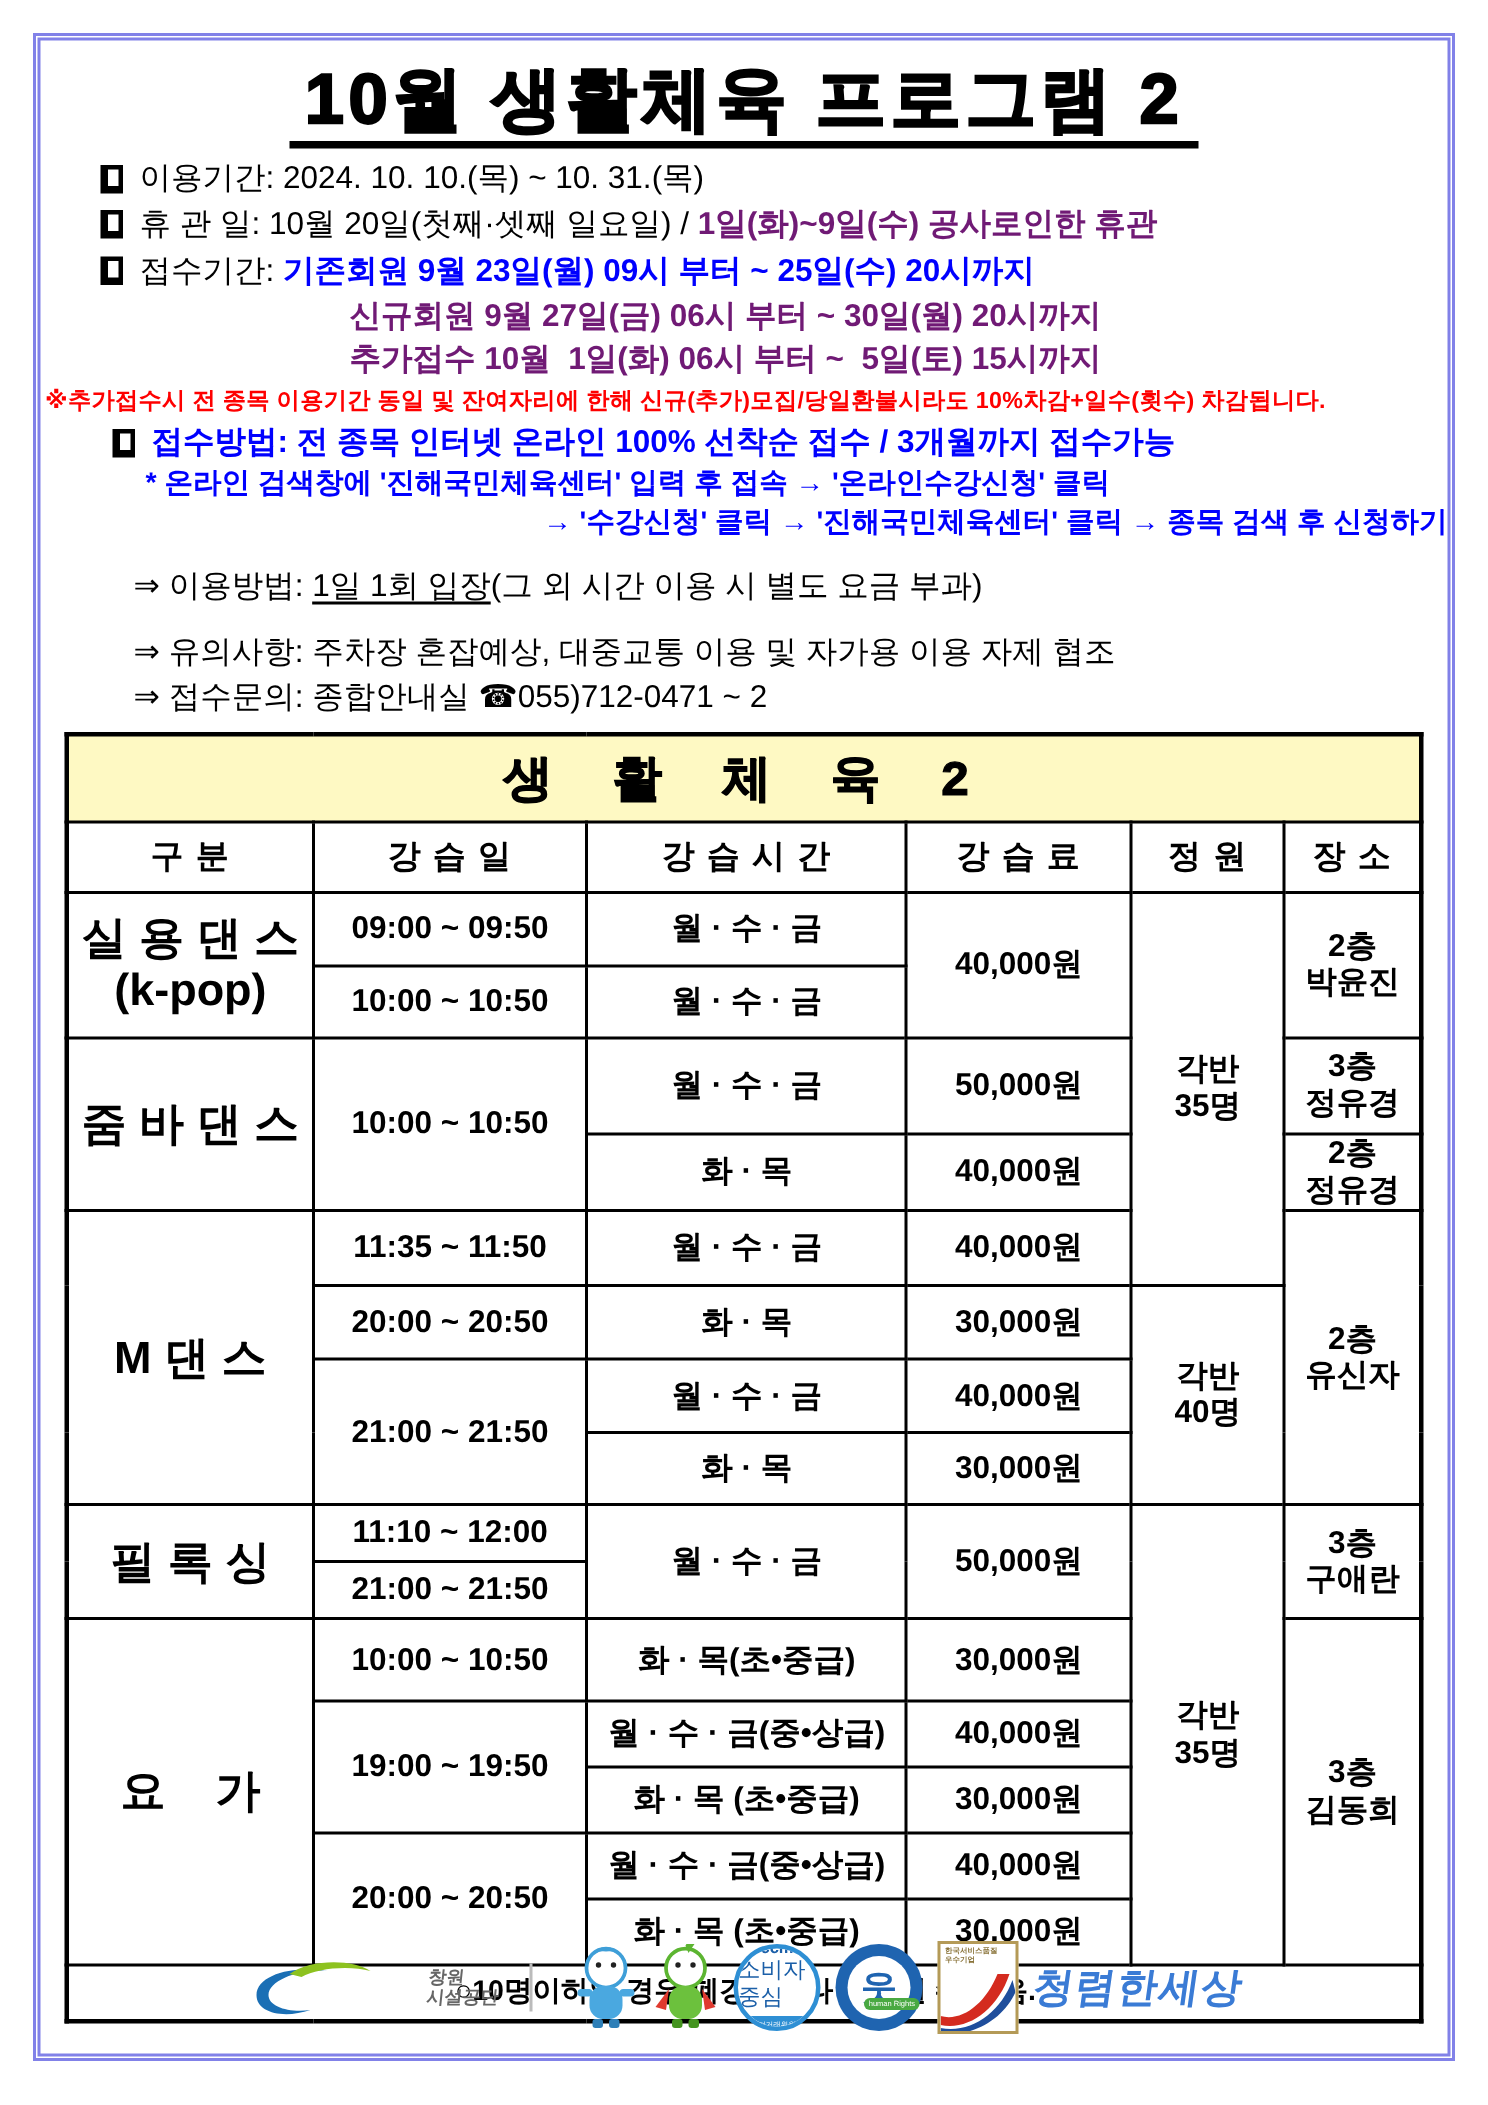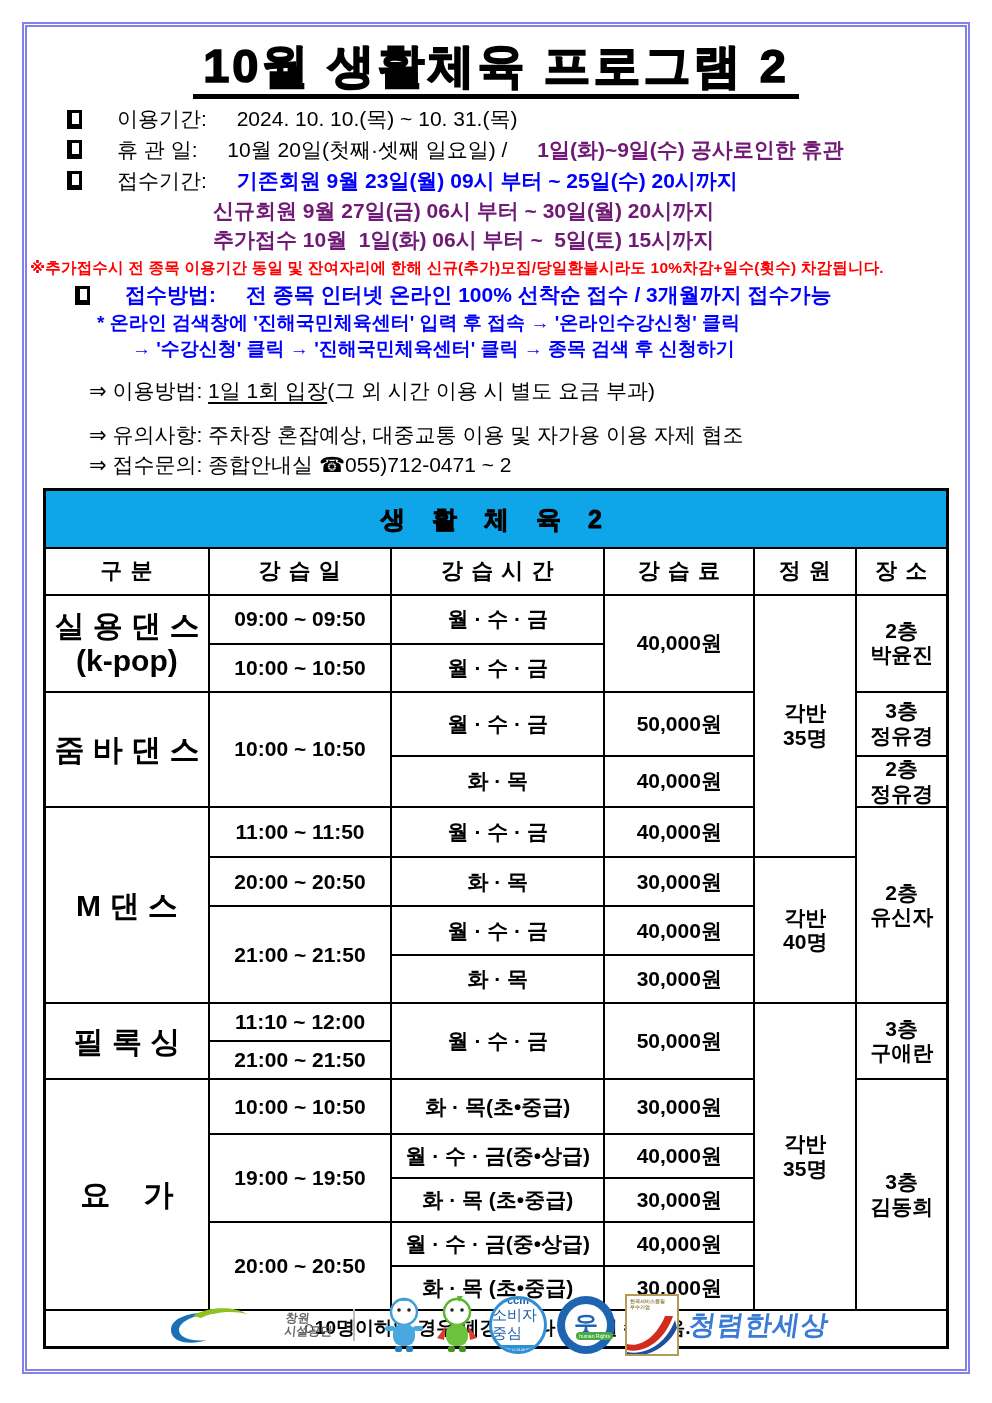--- a/index.html
+++ b/index.html
@@ -19,47 +19,47 @@
     border-bottom:5px solid #000; padding:0 10px 4px 10px; line-height:1.05;
   }
 
   
   .info { margin-top:6px; font-size:21px; color:#000; line-height:1.32; }
   .iline { display:flex; align-items:center; padding-left:40px; margin-top:3px; }
   .chk {
     display:inline-block; width:15px; height:19px; border:3px solid #000;
     border-left-width:5px; border-bottom-width:5px; margin-right:11px; flex:0 0 auto;
   }
-  .lbl { white-space:pre;margin-left:24px; }
+  .lbl { white-space:pre; }
   .blue { color:#0000fe; font-weight:700; }
   .red  { color:#701a75; font-weight:700; }
-  .cont { padding-left:186px; margin-top:2px; white-space:pre; }
+  .cont { padding-left:186px; margin-top:2px; white-space:pre;margin-left:20px; }
   .warn {
     color:#fe0000; font-weight:700; font-size:15.5px; margin-top:4px;
     padding-left:3px; letter-spacing:0.2px; white-space:nowrap;
   }
   .method-line { padding-left:48px; margin-top:3px; }
   .step1 { padding-left:70px; font-size:19px; margin-top:1px; }
-  .step2 { padding-left:105px; font-size:19px; margin-top:1px; }
+  .step2 { padding-left:105px; font-size:19px; margin-top:1px;text-align:right; }
   .arrow-line { padding-left:62px; margin-top:16px; white-space:pre; }
   .arrow-line .und { text-decoration:underline; text-underline-offset:4px; text-decoration-thickness:2px; }
   .contact-gap { margin-top:2px; }
 
   
   table.program {
     border-collapse:collapse; margin:10px auto 0 16px; width:906px;
     table-layout:fixed; border:3px solid #000;
   }
   table.program col.c1{width:18.2%} table.program col.c2{width:20.2%}
   table.program col.c3{width:23.6%} table.program col.c4{width:16.6%}
   table.program col.c5{width:11.3%} table.program col.c6{width:10.1%}
   table.program td, table.program th { border:2px solid #000; text-align:center; vertical-align:middle; color:#000; }
   .banner {
-    background:#0ea5e9; font-size:25px; font-weight:900; letter-spacing:10px;
-    height:58px; -webkit-text-stroke:0.8px #000;
+    background:#fef9c3; font-size:33px; font-weight:900; letter-spacing:10px;
+    height:58px;font-family:Liberation Mono, monospace; -webkit-text-stroke:0.8px #000;
   }
   .hdr th { font-size:22px; font-weight:800; height:47px; letter-spacing:1px; white-space:pre; }
   tbody td { font-size:21px; font-weight:700; line-height:1.18; white-space:pre; }
   tbody td.cat { font-size:30px; }
   tbody tr:nth-child(1) td{height:49px} tbody tr:nth-child(2) td{height:48px}
   tbody tr:nth-child(3) td{height:64px} tbody tr:nth-child(4) td{height:48px}
   tbody tr:nth-child(5) td{height:50px} tbody tr:nth-child(6) td{height:49px}
   tbody tr:nth-child(7) td{height:49px} tbody tr:nth-child(8) td{height:48px}
   tbody tr:nth-child(9) td{height:38px} tbody tr:nth-child(10) td{height:38px}
   tbody tr:nth-child(11) td{height:55px} tbody tr:nth-child(12) td{height:44px}
@@ -189,21 +189,21 @@
             <td class="fee">50,000원</td>
             <td class="place">3층<br>정유경</td>
           </tr>
           <tr>
             <td class="days">화 · 목</td>
             <td class="fee">40,000원</td>
             <td class="place">2층<br>정유경</td>
           </tr>
           <tr>
             <td rowspan="4" class="cat">M 댄 스</td>
-            <td class="time">11:00 ~ 11:50</td>
+            <td class="time">11:35 ~ 11:50</td>
             <td class="days">월 · 수 · 금</td>
             <td class="fee">40,000원</td>
             <td rowspan="4" class="place">2층<br>유신자</td>
           </tr>
           <tr>
             <td class="time">20:00 ~ 20:50</td>
             <td class="days">화 · 목</td>
             <td class="fee">30,000원</td>
             <td rowspan="3" class="cap">각반<br>40명</td>
           </tr>

